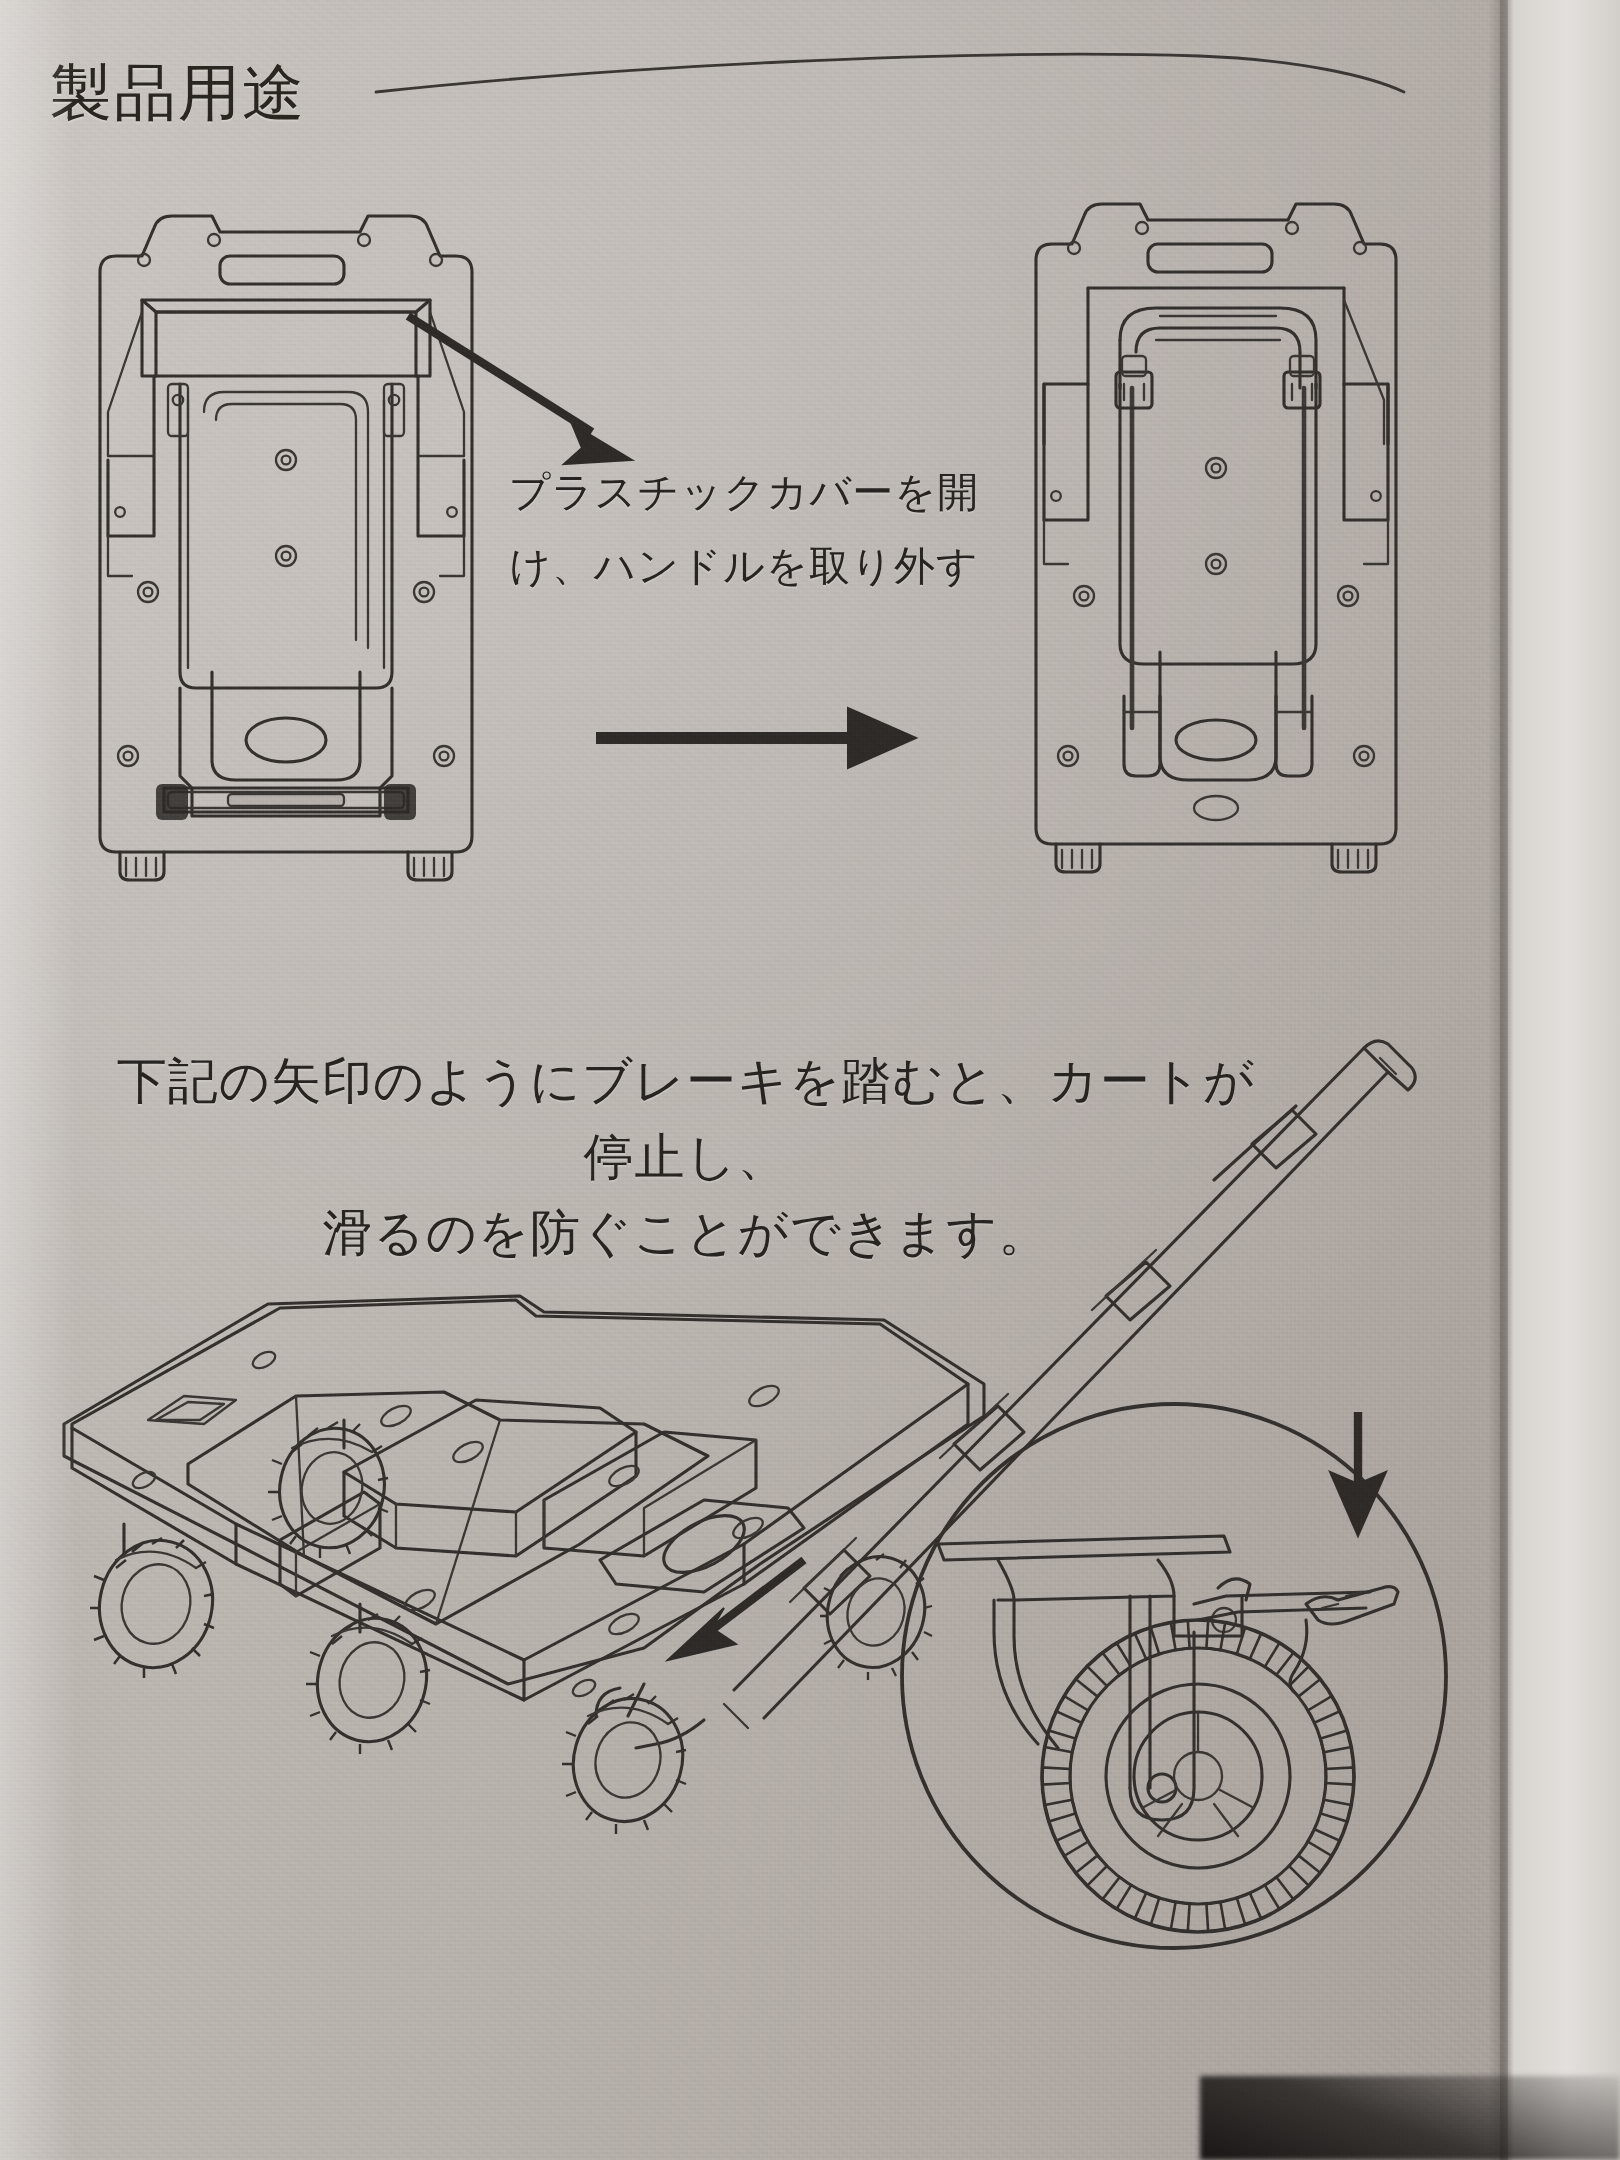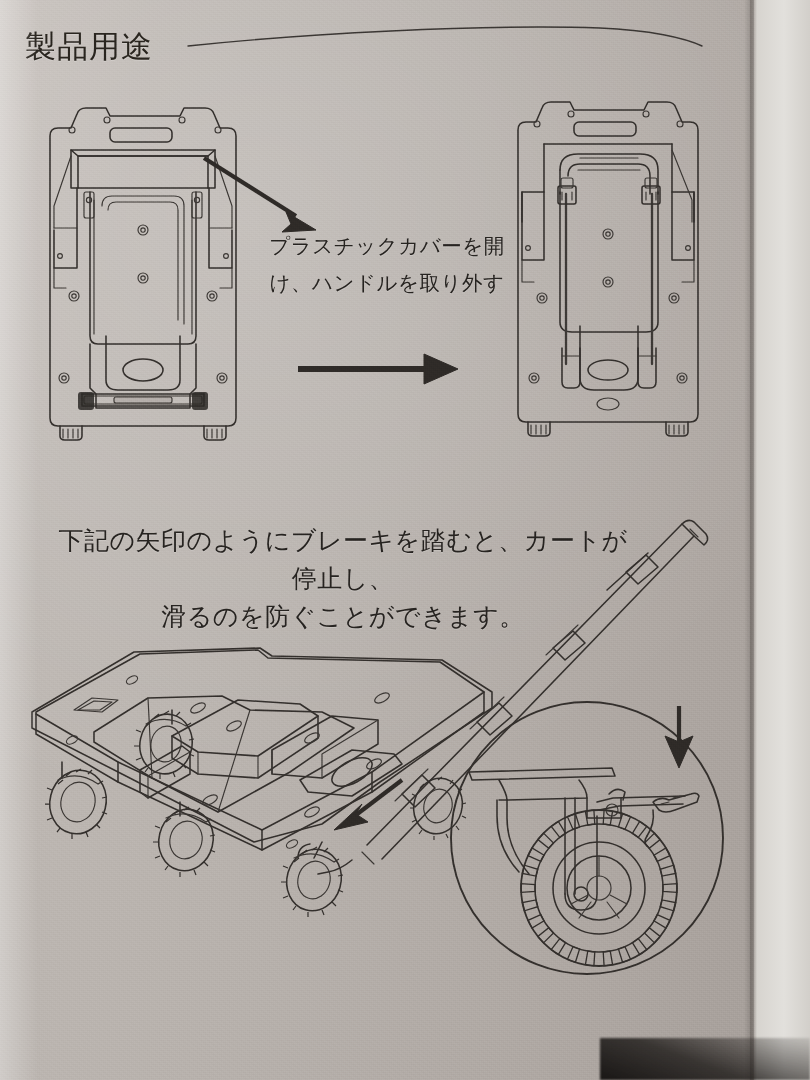--- a/index.html
+++ b/index.html
@@ -48,21 +48,21 @@
     position:absolute;left:25px;top:26px;font-size:31px;letter-spacing:1px;
     color:#29251f;font-weight:500;
     text-shadow:0 1px 0 rgba(255,255,255,.22);
   }
   #title-rule{position:absolute;left:180px;top:18px;width:530px;height:42px;}
   .callout{
     position:absolute;font-size:20.5px;line-height:37px;color:#262320;
     letter-spacing:.5px;white-space:pre-line;font-weight:500;
     text-shadow:0 1px 0 rgba(255,255,255,.18);
   }
-  #callout-1{left:247px;top:228px;width:250px;margin-left:15px;}
+  #callout-1{left:247px;top:228px;width:250px;}
   #callout-2{left:58px;top:522px;width:570px;font-size:25px;line-height:38px;}
   svg{position:absolute;overflow:visible;}
   .ln{fill:none;stroke:#332f2c;stroke-width:1.55;stroke-linejoin:round;stroke-linecap:round;}
   .ln-t{fill:none;stroke:#3a3633;stroke-width:1.15;stroke-linejoin:round;stroke-linecap:round;}
   .ln-h{fill:none;stroke:#3d3936;stroke-width:2.3;stroke-linejoin:round;stroke-linecap:round;}
   .fillb{fill:#2c2926;stroke:none;}
   .arrow{fill:#2e2a27;stroke:#2e2a27;stroke-width:1;}
   .arrowline{stroke:#2e2a27;stroke-width:6;fill:none;stroke-linecap:butt;}
   .arrowline-thin{stroke:#2e2a27;stroke-width:4.2;fill:none;stroke-linecap:butt;}
 </style>

